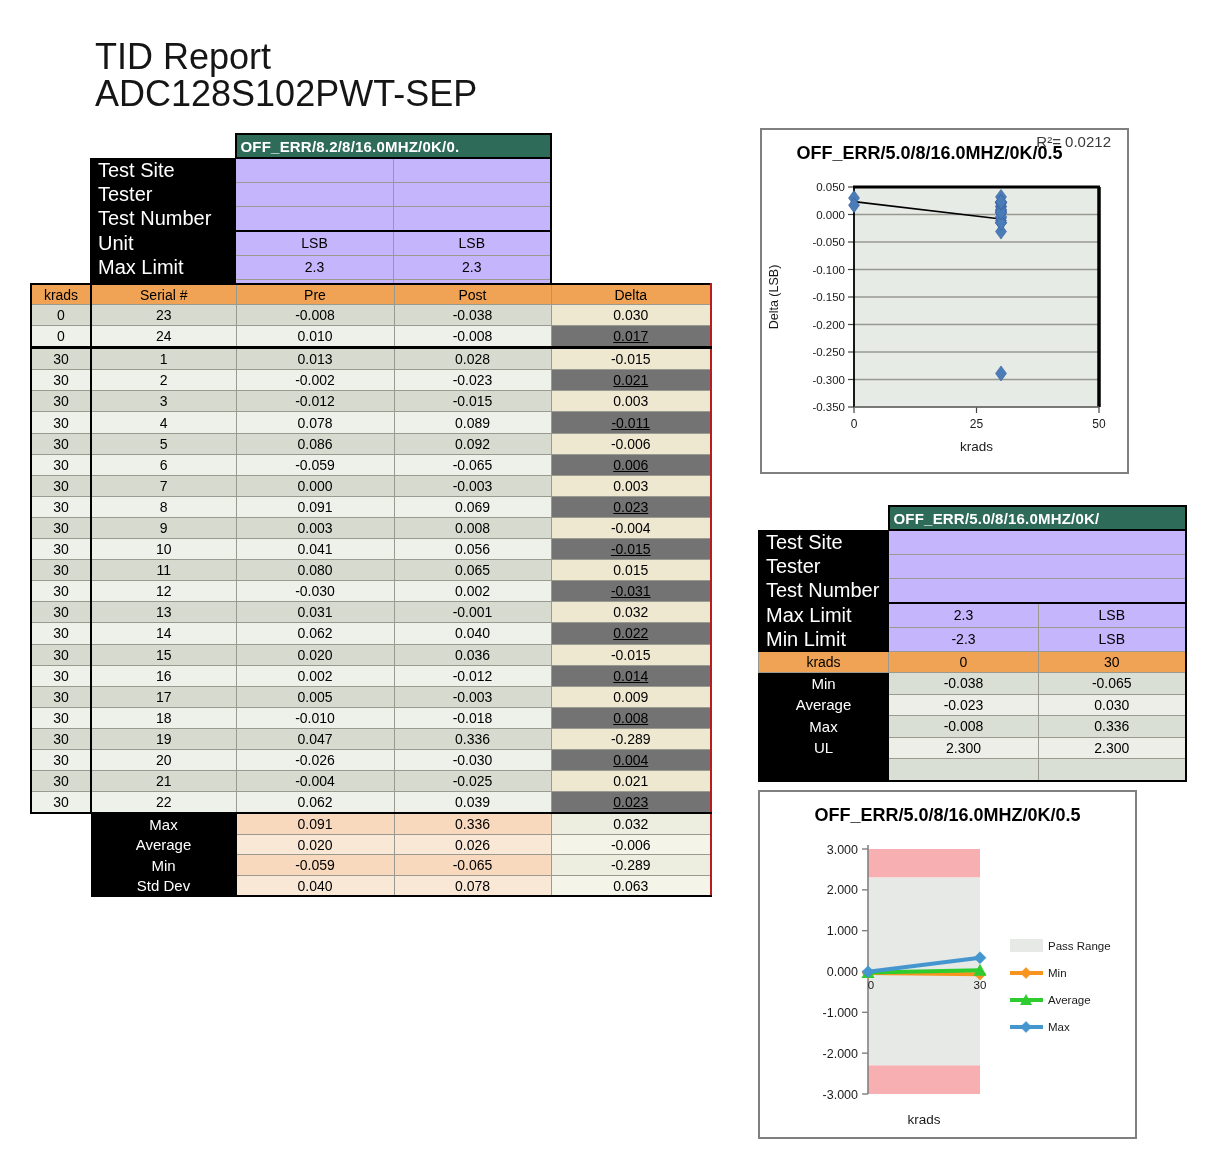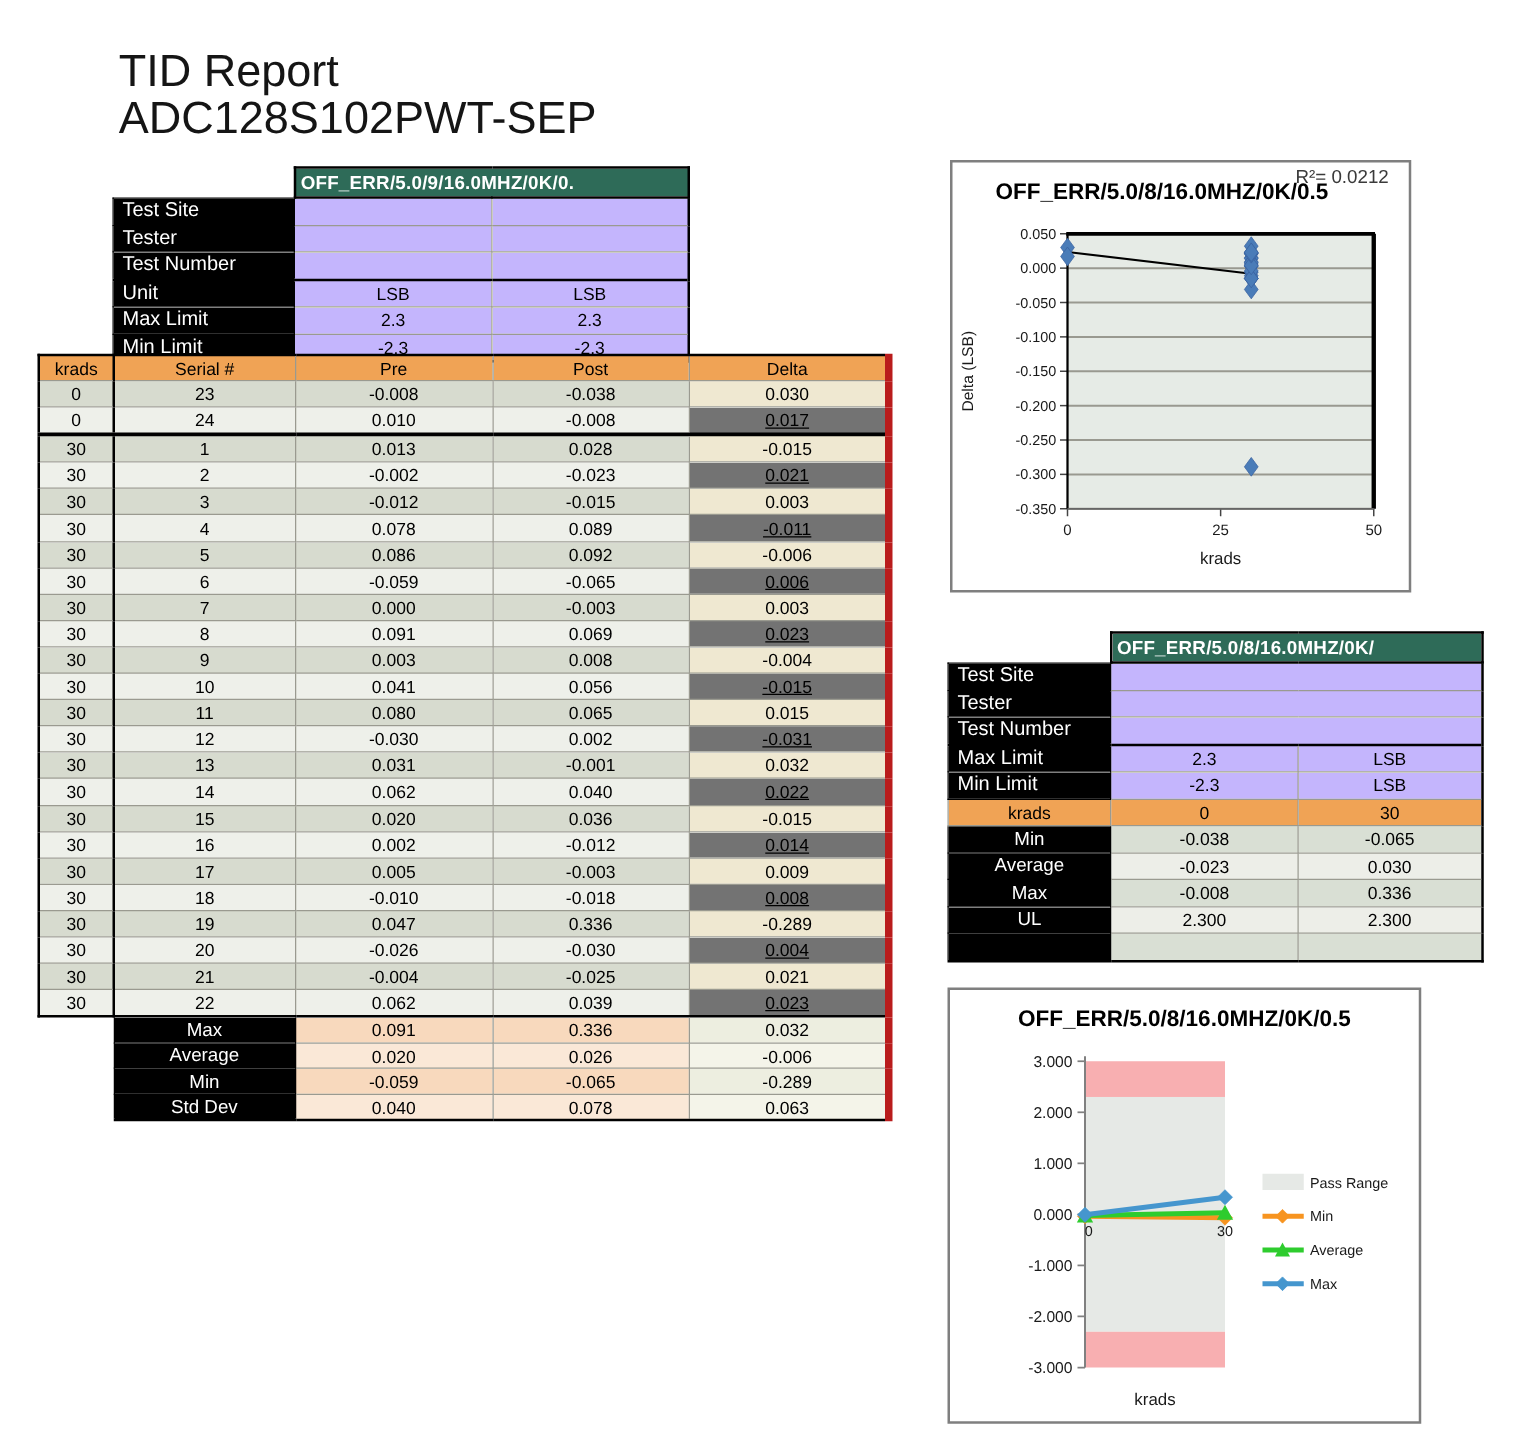--- a/index.html
+++ b/index.html
@@ -9,36 +9,36 @@
   .page-title{position:absolute;left:95px;top:38px;font-size:36px;line-height:37px;color:#151515;}
 
   table{border-collapse:collapse;table-layout:fixed;position:absolute;}
   td{padding:0 2px;height:20.5px;font-size:14px;text-align:center;white-space:nowrap;
      overflow:hidden;border:1.5px solid #9A9A90;color:#000;}
 
   
   td.ghdr{background:#2E6B58;color:#fff;font-weight:bold;text-align:left;
           padding-left:4px;font-size:15px;border:2px solid #000;letter-spacing:.2px;}
   
-  td.lbl{background:#000;color:#fff;text-align:left;padding-left:7px;font-size:16px;border:1px solid #000;}
+  td.lbl{background:#000;color:#fff;text-align:left;padding-left:7px;font-size:20px;border:1px solid #000;}
   td.lblc{background:#000;color:#fff;font-size:15px;border:1px solid #000;}
   td.val{background:#c4b5fd;}
 
   
   #limits-table{left:90px;top:133px;}
   #limits-table tr.hd td{height:22px;}
   #limits-table tr.unit-sep td{border-top:2px solid #000;}
   #limits-table tr:last-child td{border-bottom:2px solid #000;}
   #limits-table td:last-child{border-right:2px solid #000;}
 
   
   #data-table{left:30px;top:283px;}
   #data-table tr.hdr td{background:#F0A355;height:19px;border-top:2px solid #000;}
   #data-table td:first-child{border-left:2px solid #000;}
-  #data-table td:last-child{border-right:6px solid #b91c1c;}
+  #data-table td:last-child{border-right:2px solid #b91c1c;}
   #data-table td.c-krads{border-right:2px solid #000;}
   #data-table tr.d-row td{height:20.1px;}
   #data-table tr.even .c-krads,#data-table tr.even .c-main{background:#D7DBCF;}
   #data-table tr.even .c-delta{background:#EFE8D1;}
   #data-table tr.odd .c-krads,#data-table tr.odd .c-main{background:#EEF0EA;}
   #data-table tr.odd .c-delta{background:#737373;text-decoration:underline;}
   #data-table tr.group-end td{border-bottom:3px solid #000;}
   #data-table tr.last-data td{border-bottom:2px solid #000;}
   #data-table tr.sum td{height:19.5px;}
   #data-table tr.s-even .c-sum{background:#F8D9BD;}
@@ -79,21 +79,21 @@
 
 <table id="limits-table">
   <colgroup>
       <col style="width:145px">
       <col style="width:158px">
       <col style="width:157px">
     </colgroup>
   <tbody id="limits-body">
       <tr class="hd">
         <td class="blank"></td>
-        <td class="ghdr" colspan="2">OFF_ERR/5.0/9/16.0MHZ/0K/0.</td>
+        <td class="ghdr" colspan="2">OFF_ERR/8.2/8/16.0MHZ/0K/0.</td>
       </tr>
       <tr>
         <td class="lbl">Test Site</td>
         <td class="val"></td>
         <td class="val"></td>
       </tr>
       <tr>
         <td class="lbl">Tester</td>
         <td class="val"></td>
         <td class="val"></td>

